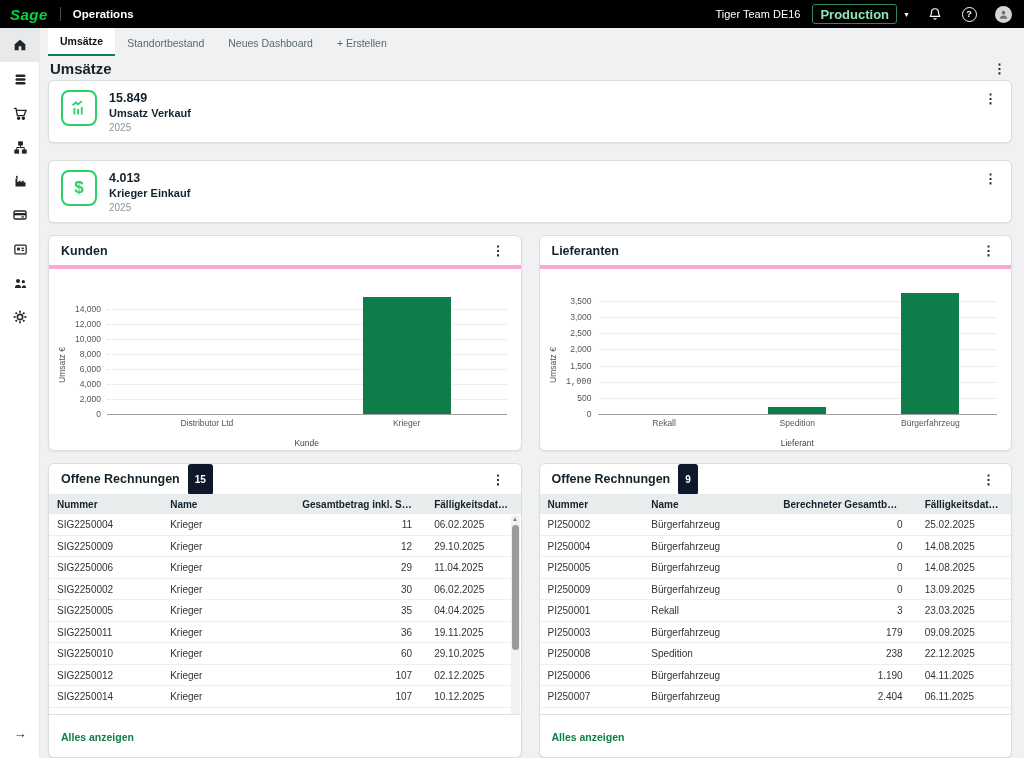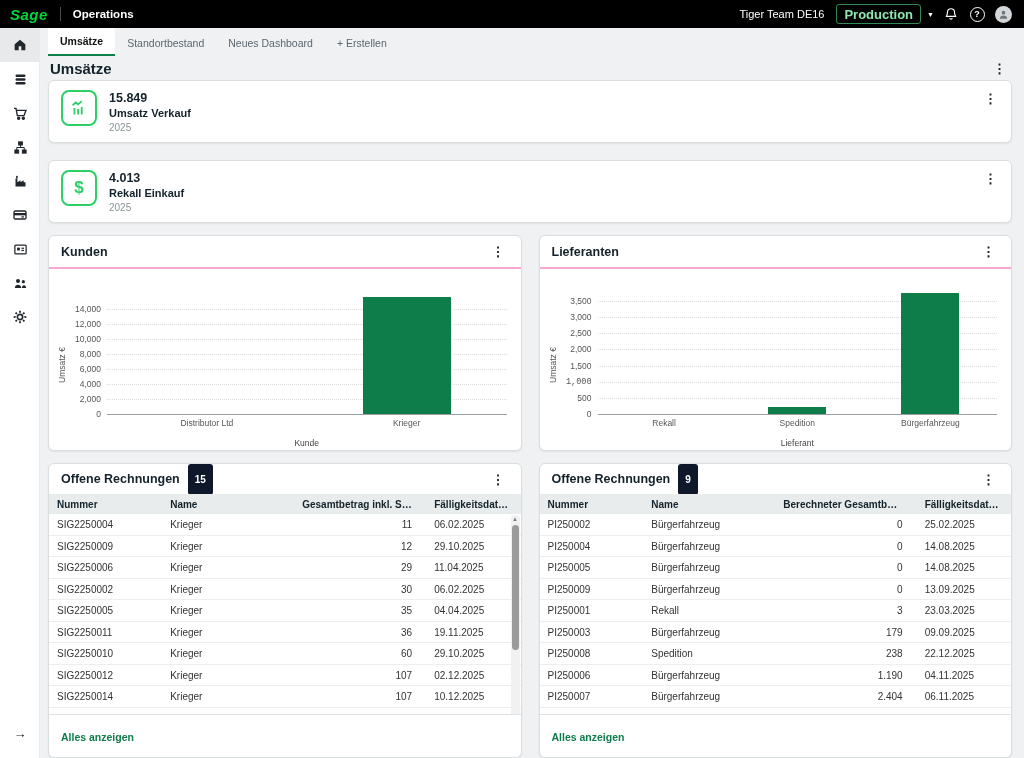--- a/index.html
+++ b/index.html
@@ -3,21 +3,21 @@
 <meta charset="utf-8">
 <style>
   * { margin:0; padding:0; box-sizing:border-box; }
   html,body { width:1024px; height:758px; font-family:"Liberation Sans",sans-serif; background:#fff; overflow:hidden; }
 
   
   .topbar { height:28px; background:#000; display:flex; align-items:center; padding:0 12px 0 10px; color:#fff; }
   .logo { color:#00D639; font-size:15px; font-weight:bold; letter-spacing:.5px; font-style:italic; }
   .topbar-divider { width:1px; height:14px; background:#4a4a4a; margin:0 12px; }
   .app-title { font-size:11.5px; font-weight:bold; color:#fff; }
-  .topbar-right { margin-left:auto; display:flex; align-items:center; gap:8px; }
+  .topbar-right { margin-left:auto; display:flex; align-items:center; gap:16px; }
   .account-name { font-size:11px; color:#fff; }
   .env-badge { font-size:13px; font-weight:bold; color:#8fe6b0; border:1px solid #2e8b57; border-radius:3px; padding:1.5px 7px; margin-left:12px; }
   .caret { font-size:7px; color:#fff; margin-left:6px; }
   .tb-icon { width:18px; height:18px; display:flex; align-items:center; justify-content:center; cursor:pointer; }
   .help-circle { width:15px; height:15px; border:1.5px solid #fff; border-radius:50%; color:#fff; font-size:9px; font-weight:bold; display:flex; align-items:center; justify-content:center; }
   .avatar { width:17px; height:17px; border-radius:50%; background:#d4d7d9; display:flex; align-items:center; justify-content:center; }
 
   
   .layout { display:flex; height:730px; }
   .sidebar { width:40px; background:#fff; border-right:1px solid #e8eaec; display:flex; flex-direction:column; }
@@ -47,21 +47,21 @@
   .kpi-card { height:65px; display:flex; padding:9px 12px; position:relative; }
   .kpi-icon { width:36px; height:36px; border:2px solid #2fcf68; border-radius:8px; display:flex; align-items:center; justify-content:center; margin-right:12px; flex-shrink:0; }
   .kpi-value { font-size:12.5px; font-weight:bold; color:#13222b; margin-top:1px; }
   .kpi-label { font-size:11px; font-weight:bold; color:#13222b; margin-top:2px; }
   .kpi-sub { font-size:10px; color:#8a9499; margin-top:3px; }
   .kpi-kebab { position:absolute; right:10px; top:9px; }
 
   
   .chart-row { margin-bottom:12px; }
   .chart-card { height:216px; }
-  .card-header { height:33px; display:flex; align-items:center; padding:8px 12px; border-bottom:2px solid #f9a8d4; }
+  .card-header { height:33px; display:flex; align-items:center; padding:8px 12px; border-bottom:4px solid #f9a8d4; }
   .card-title { font-size:12.5px; font-weight:bold; color:#13222b; }
   .chart-body { display:flex; padding:16px 14px 0 8px; height:182px; }
   .ylabel { writing-mode:vertical-rl; transform:rotate(180deg); font-size:8.5px; color:#555; align-self:flex-start; margin-top:30px; height:100px; text-align:center; }
   .yticks { position:relative; width:40px; height:130px; flex-shrink:0; }
   .ytick { position:absolute; right:6px; font-size:8.5px; color:#555; }
   .plot-wrap { flex:1; display:flex; flex-direction:column; }
   .plot { position:relative; height:130px; }
   .gridline { position:absolute; left:0; right:0; border-top:1px dotted #ddd; }
   .gridline.zero { border-top:1px solid #9aa0a3; z-index:2; }
   .bar { position:absolute; bottom:0; transform:translateX(-50%); z-index:1; }
@@ -235,21 +235,21 @@
             <div class="kpi-sub">2025</div>
           </div>
           <span class="kebab kpi-kebab">⋮</span>
         </div>
         <div class="card col kpi-card">
           <span class="kpi-icon">
             <span style="color:#2fcf68;font-size:17px;font-weight:bold;">$</span>
           </span>
           <div>
             <div class="kpi-value">4.013</div>
-            <div class="kpi-label">Rekall Einkauf</div>
+            <div class="kpi-label">Krieger Einkauf</div>
             <div class="kpi-sub">2025</div>
           </div>
           <span class="kebab kpi-kebab">⋮</span>
         </div>
       </div>
 
       <div class="grid2 chart-row">
         <div class="card col chart-card">
           <div class="card-header">
             <span class="card-title">Kunden</span>

